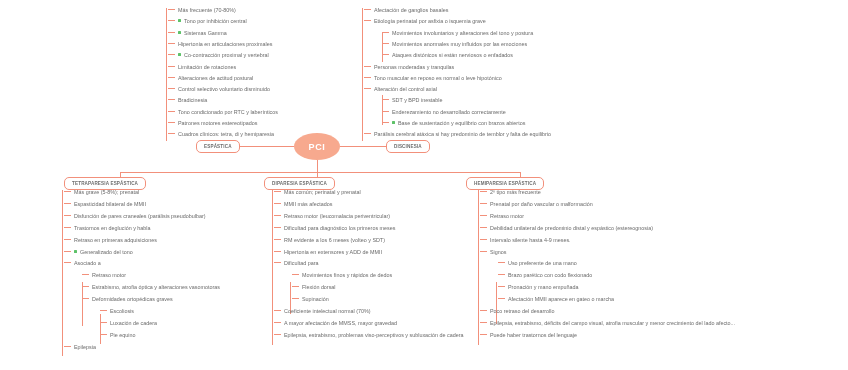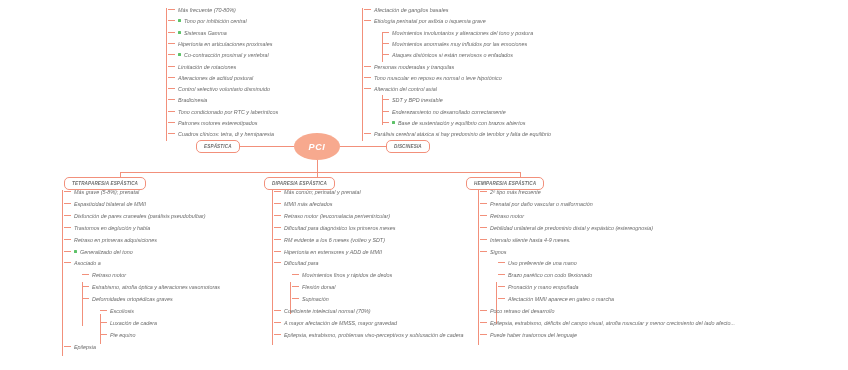--- a/index.html
+++ b/index.html
@@ -1,21 +1,21 @@
 <!DOCTYPE html>
 <html><head>
 <meta charset="utf-8">
 <style>
   html,body{margin:0;padding:0;}
   body{
     width:848px;height:370px;background:#ffffff;
     font-family:"Liberation Sans", sans-serif;
     color:#5a5a5a;overflow:hidden;position:relative;
   }
-  .canvas{position:relative;width:848px;height:340px;font-style:italic;}
+  .canvas{position:relative;width:848px;height:340px;}
 
   
   .row{position:absolute;white-space:nowrap;font-size:5.4px;line-height:8px;color:#6b6b6b;}
   .row .tick{display:inline-block;width:7px;height:1px;background:#F2907B;vertical-align:middle;margin-right:3px;}
   .row .bullet{display:inline-block;width:3px;height:3px;background:#5ec269;vertical-align:middle;margin-right:3px;border-radius:0.5px;}
   .row .txt{vertical-align:middle;}
 
   
   .spine{position:absolute;width:1px;background:#F2907B;}
   .hline{position:absolute;height:1px;background:#F2907B;}

